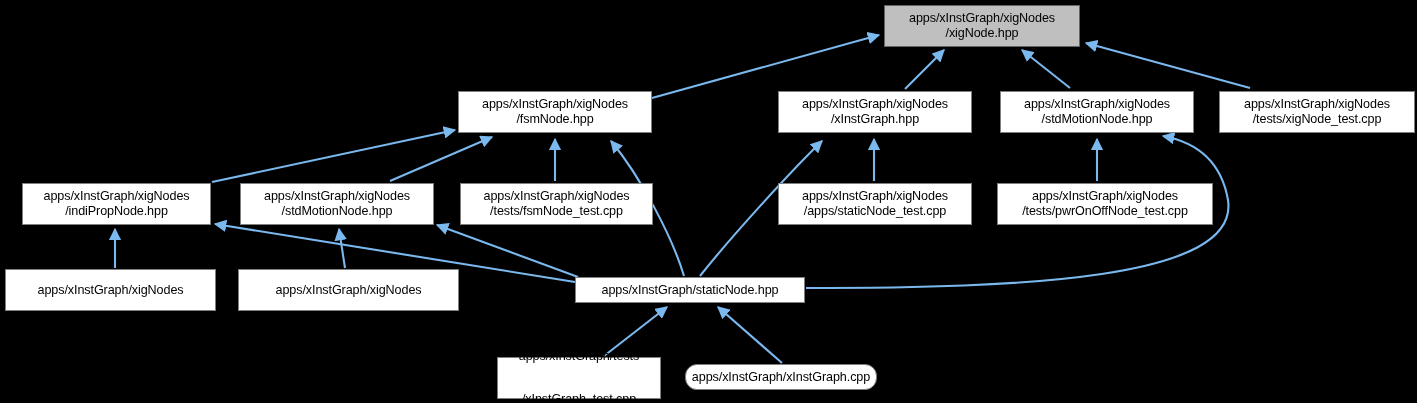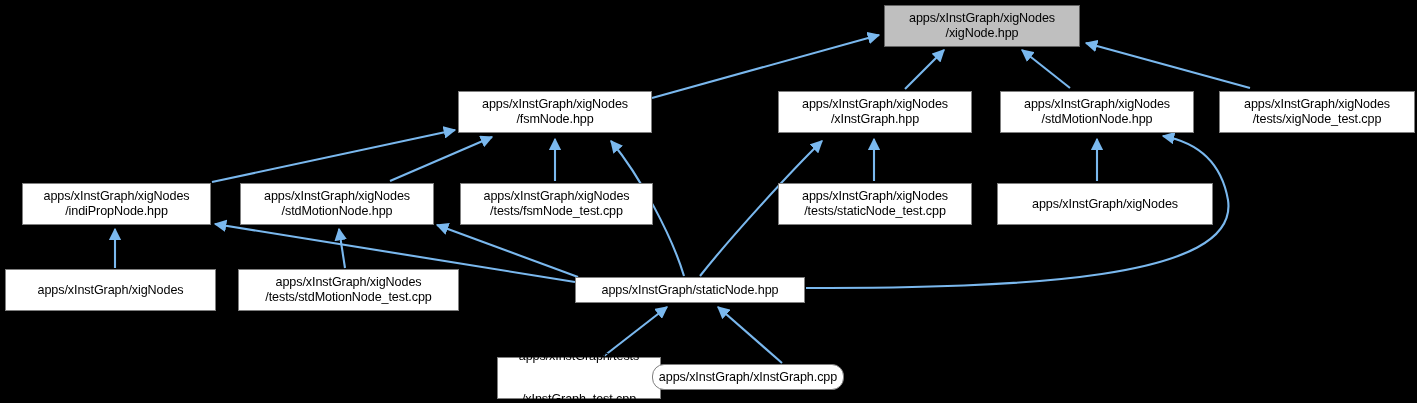--- a/index.html
+++ b/index.html
@@ -98,22 +98,22 @@
 
   <div id="nodes-layer">
       <div class="node root" style="left: 884px; top: 5px; width: 196px; height: 42px;"><span class="ln">apps/xInstGraph/xigNodes</span><span class="ln">/xigNode.hpp</span></div>
       <div class="node" style="left: 458px; top: 91px; width: 194px; height: 42px;"><span class="ln">apps/xInstGraph/xigNodes</span><span class="ln">/fsmNode.hpp</span></div>
       <div class="node" style="left: 778px; top: 91px; width: 194px; height: 42px;"><span class="ln">apps/xInstGraph/xigNodes</span><span class="ln">/xInstGraph.hpp</span></div>
       <div class="node" style="left: 1000px; top: 91px; width: 194px; height: 42px;"><span class="ln">apps/xInstGraph/xigNodes</span><span class="ln">/stdMotionNode.hpp</span></div>
       <div class="node" style="left: 1219px; top: 91px; width: 196px; height: 42px;"><span class="ln">apps/xInstGraph/xigNodes</span><span class="ln">/tests/xigNode_test.cpp</span></div>
       <div class="node" style="left: 22px; top: 183px; width: 189px; height: 42px;"><span class="ln">apps/xInstGraph/xigNodes</span><span class="ln">/indiPropNode.hpp</span></div>
       <div class="node" style="left: 240px; top: 183px; width: 194px; height: 42px;"><span class="ln">apps/xInstGraph/xigNodes</span><span class="ln">/stdMotionNode.hpp</span></div>
       <div class="node" style="left: 460px; top: 183px; width: 193px; height: 42px;"><span class="ln">apps/xInstGraph/xigNodes</span><span class="ln">/tests/fsmNode_test.cpp</span></div>
-      <div class="node" style="left: 778px; top: 183px; width: 194px; height: 42px;"><span class="ln">apps/xInstGraph/xigNodes</span><span class="ln">/tests/staticNode_test.cpp</span></div>
-      <div class="node" style="left: 997px; top: 183px; width: 216px; height: 42px;"><span class="ln">apps/xInstGraph/xigNodes</span></div>
+      <div class="node" style="left: 778px; top: 183px; width: 194px; height: 42px;"><span class="ln">apps/xInstGraph/xigNodes</span><span class="ln">/apps/staticNode_test.cpp</span></div>
+      <div class="node" style="left: 997px; top: 183px; width: 216px; height: 42px;"><span class="ln">apps/xInstGraph/xigNodes</span><span class="ln">/tests/pwrOnOffNode_test.cpp</span></div>
       <div class="node" style="left: 5px; top: 269px; width: 211px; height: 42px;"><span class="ln">apps/xInstGraph/xigNodes</span></div>
-      <div class="node" style="left: 238px; top: 269px; width: 221px; height: 42px;"><span class="ln">apps/xInstGraph/xigNodes</span><span class="ln">/tests/stdMotionNode_test.cpp</span></div>
+      <div class="node" style="left: 238px; top: 269px; width: 221px; height: 42px;"><span class="ln">apps/xInstGraph/xigNodes</span></div>
       <div class="node" style="left: 575px; top: 277px; width: 230px; height: 26px;"><span class="ln">apps/xInstGraph/staticNode.hpp</span></div>
       <div class="node" style="left: 497px; top: 357px; width: 164px; height: 42px; gap: 28px;"><span class="ln">apps/xInstGraph/tests</span><span class="ln">/xInstGraph_test.cpp</span></div>
-      <div class="node" style="left: 652px; top: 364px; width: 192px; height: 26px; border-radius: 12px;"><span class="ln">apps/xInstGraph/xInstGraph.cpp</span></div>
+      <div class="node" style="left: 685px; top: 364px; width: 192px; height: 26px; border-radius: 12px;"><span class="ln">apps/xInstGraph/xInstGraph.cpp</span></div>
     </div>
 
 </div>
 
 </body></html>

